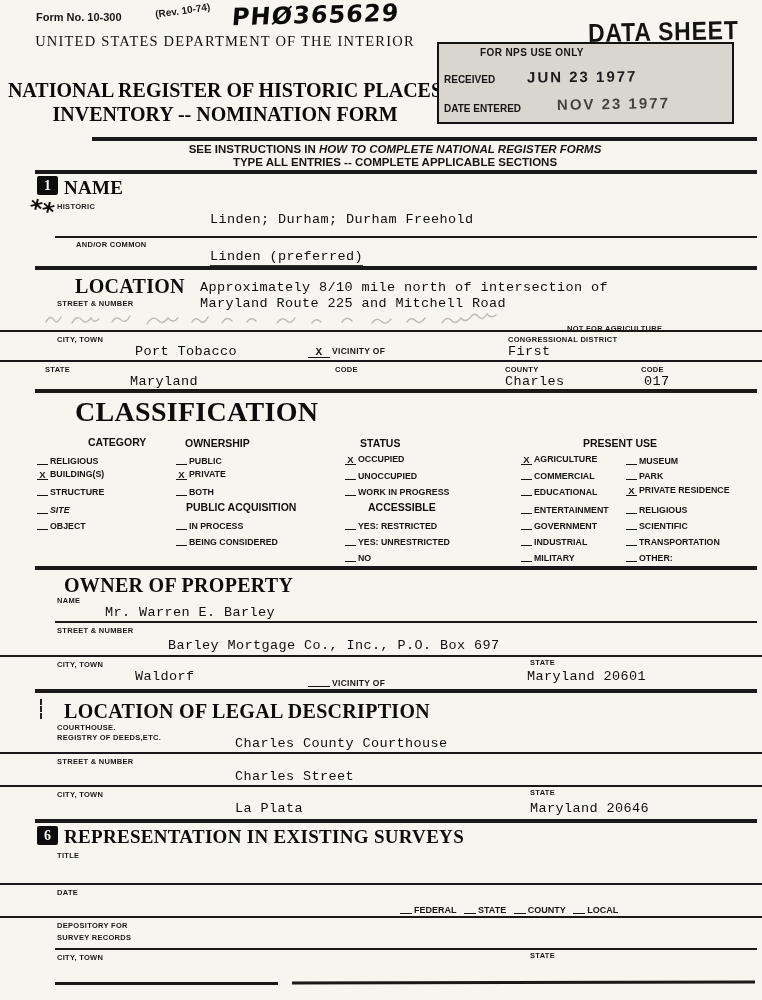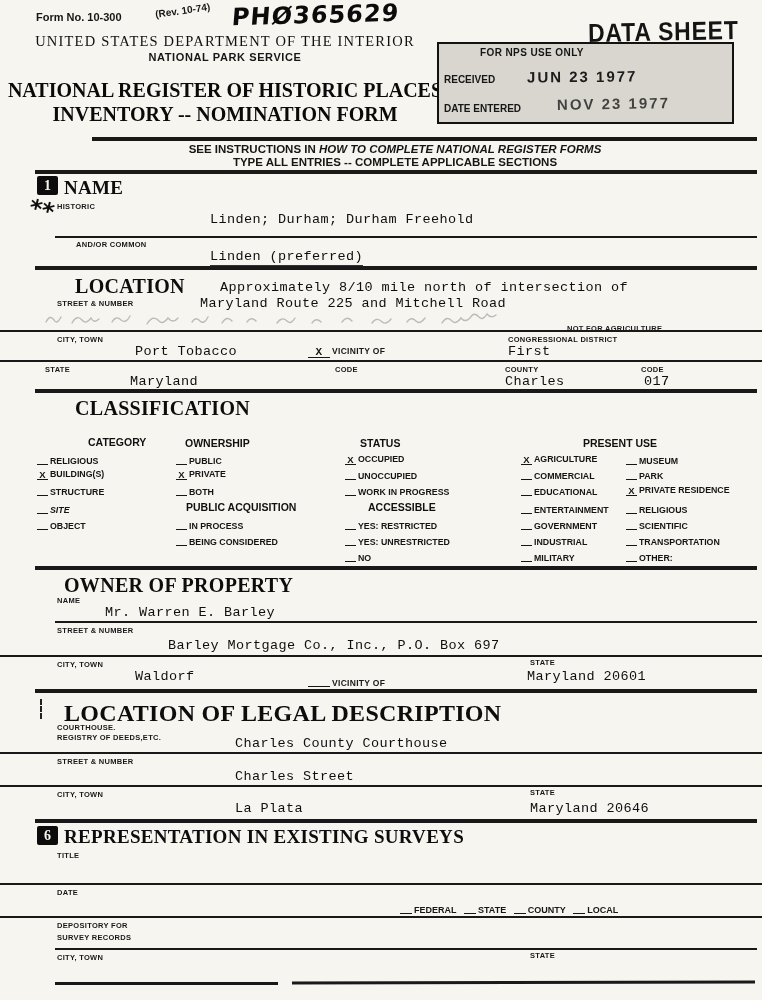--- a/index.html
+++ b/index.html
@@ -26,21 +26,20 @@
 </head>
 <body>
 
 <div class="page">
 
   <div class="abs" style="left:36px;top:12px;font:700 11px/1 'Liberation Sans',sans-serif;">Form No. 10-300</div>
   <div class="abs" style="left:155px;top:6px;font:700 10px/1 'Liberation Sans',sans-serif;transform:rotate(-8deg);">(Rev. 10-74)</div>
   <div class="abs hand" style="left:232px;top:3px;">PHØ365629</div>
 
   <div class="abs" style="left:0;top:34px;width:450px;text-align:center;font:400 14.5px/1 'Liberation Serif',serif;letter-spacing:1.2px;color:#101010;">UNITED STATES DEPARTMENT OF THE INTERIOR</div>
-  <div class="abs" style="left:0;top:52px;width:450px;text-align:center;font:700 11px/1 'Liberation Sans',sans-serif;letter-spacing:.6px;">NATIONAL PARK SERVICE</div>
 
   <div class="abs" style="left:0;top:80px;width:450px;text-align:center;font:700 20px/1 'Liberation Serif',serif;color:#0a0a0a;">NATIONAL REGISTER OF HISTORIC PLACES</div>
   <div class="abs" style="left:0;top:104px;width:450px;text-align:center;font:700 20px/1 'Liberation Serif',serif;color:#0a0a0a;">INVENTORY -- NOMINATION FORM</div>
 
   <div class="abs" style="left:588px;top:20px;font:700 26px/1 'Liberation Sans',sans-serif;letter-spacing:1px;transform:scaleX(.88) rotate(-1deg);transform-origin:left;color:#141414;">DATA SHEET</div>
 
   <div class="abs" style="left:437px;top:42px;width:293px;height:78px;background:#d8d6cf;border:2.5px solid #121212;">
     <div class="abs" style="left:5px;top:4px;font:700 10px/1 'Liberation Sans',sans-serif;letter-spacing:.4px;padding-left:36px;">FOR NPS USE ONLY</div>
     <div class="abs" style="left:5px;top:31px;font:700 10px/1 'Liberation Sans',sans-serif;">RECEIVED</div>
     <div class="abs stamp" style="left:88px;top:25px;transform:rotate(-.5deg);">JUN 23 1977</div>
@@ -65,21 +64,21 @@
   <div class="abs mono" style="left:210px;top:212px;">Linden; Durham; Durham Freehold</div>
 
   <div class="rule" style="left:55px;top:236px;width:702px;height:1.8px;"></div>
 
   <div class="abs lbl" style="left:76px;top:241px;">AND/OR COMMON</div>
   <div class="abs mono" style="left:210px;top:249px;border-bottom:1.5px solid #333;">Linden (preferred)</div>
 
   <div class="rule" style="left:35px;top:266px;width:722px;height:3.5px;"></div>
 
   <div class="abs serifh" style="left:75px;top:276px;font-size:20px;">LOCATION</div>
-  <div class="abs mono" style="left:200px;top:280px;margin-left:20px;">Approximately 8/10 mile north of intersection of</div>
+  <div class="abs mono" style="left:200px;top:280px;">Approximately 8/10 mile north of intersection of</div>
   <div class="abs mono" style="left:200px;top:296px;">Maryland Route 225 and Mitchell Road</div>
   <div class="abs lbl" style="left:57px;top:300px;">STREET &amp; NUMBER</div>
 
   <svg class="abs pencil" style="left:42px;top:310px;" width="510" height="20" viewBox="0 0 510 20">
     <path d="M4 12 q4 -8 8 -2 q3 5 7 -3 M30 13 q5 -9 10 -3 q4 5 9 -2 q3 6 8 1 M70 12 q4 -7 9 -2 q5 4 9 -4 M105 14 q6 -10 12 -3 q4 4 9 -3 q5 6 10 0 M150 12 q4 -6 8 -1 q4 4 8 -4 M180 13 q5 -8 10 -2 M205 12 q4 -6 9 -1 M235 13 q5 -7 10 -2 q4 4 8 -3 M270 13 q4 -6 9 -1 M300 12 q5 -7 10 -1 M330 13 q4 -6 9 -2 q5 5 10 -2 M365 12 q4 -6 9 -1 q4 4 9 -3 M400 13 q5 -8 10 -2 q4 4 9 -3 q4 5 9 0 q4 -7 9 -1 q4 4 8 -3 q4 5 9 1" fill="none" stroke="#8e8c86" stroke-width="1.4" stroke-linecap="round"></path>
   </svg>
   <div class="abs lbl" style="left:556px;top:321px;">
     <span class="mk" style="min-width:9px;"></span><span>NOT FOR AGRICULTURE</span>
   </div>
 
@@ -99,21 +98,21 @@
   <div class="abs mono" style="left:130px;top:374px;">Maryland</div>
   <div class="abs lbl" style="left:335px;top:366px;">CODE</div>
   <div class="abs mono" style="left:335px;top:374px;"></div>
   <div class="abs lbl" style="left:505px;top:366px;">COUNTY</div>
   <div class="abs mono" style="left:505px;top:374px;">Charles</div>
   <div class="abs lbl" style="left:641px;top:366px;">CODE</div>
   <div class="abs mono" style="left:644px;top:374px;">017</div>
 
   <div class="rule" style="left:35px;top:389px;width:722px;height:3.5px;"></div>
 
-  <div class="abs serifh" style="left:75px;top:398px;font-size:20px;">CLASSIFICATION</div>
+  <div class="abs serifh" style="left:75px;top:398px;font-size:28px;">CLASSIFICATION</div>
 
   <div class="clshead" style="left:88px;top:437px;">CATEGORY</div>
   <div class="clshead" style="left:185px;top:438px;">OWNERSHIP</div>
   <div class="clshead" style="left:360px;top:438px;">STATUS</div>
   <div class="clshead" style="left:583px;top:438px;">PRESENT USE</div>
 
   <div class="clsitem" style="left:37px;top:455px;"><span class="mk"></span><span>RELIGIOUS</span></div>
   <div class="clsitem" style="left:37px;top:470px;"><span class="mk">X</span><span>BUILDING(S)</span></div>
   <div class="clsitem" style="left:37px;top:486px;"><span class="mk"></span><span>STRUCTURE</span></div>
   <div class="clsitem" style="left:37px;top:504px;font-style:italic;"><span class="mk"></span><span>SITE</span></div>
@@ -167,21 +166,21 @@
   <div class="abs mono" style="left:135px;top:669px;">Waldorf</div>
   <div class="abs lbl" style="left:308px;top:676px;font-size:8.5px;">
     <span class="mk" style="min-width:22px;"></span><span>VICINITY OF</span>
   </div>
   <div class="abs lbl" style="left:530px;top:659px;">STATE</div>
   <div class="abs mono" style="left:527px;top:669px;">Maryland 20601</div>
 
   <div class="rule" style="left:35px;top:689px;width:722px;height:3.5px;"></div>
 
   <div class="abs" style="left:40px;top:699px;width:2px;height:20px;border-left:2px dashed #222;"></div>
-  <div class="abs serifh" style="left:64px;top:701px;font-size:24px;">LOCATION OF LEGAL DESCRIPTION</div>
+  <div class="abs serifh" style="left:64px;top:701px;font-size:20px;">LOCATION OF LEGAL DESCRIPTION</div>
   <div class="abs lbl" style="left:57px;top:724px;">COURTHOUSE.</div>
   <div class="abs lbl" style="left:57px;top:734px;">REGISTRY OF DEEDS,ETC.</div>
   <div class="abs mono" style="left:235px;top:736px;">Charles County Courthouse</div>
 
   <div class="rule" style="left:0;top:752px;width:762px;height:1.8px;"></div>
 
   <div class="abs lbl" style="left:57px;top:758px;">STREET &amp; NUMBER</div>
   <div class="abs mono" style="left:235px;top:769px;">Charles Street</div>
 
   <div class="rule" style="left:0;top:785px;width:762px;height:1.8px;"></div>

